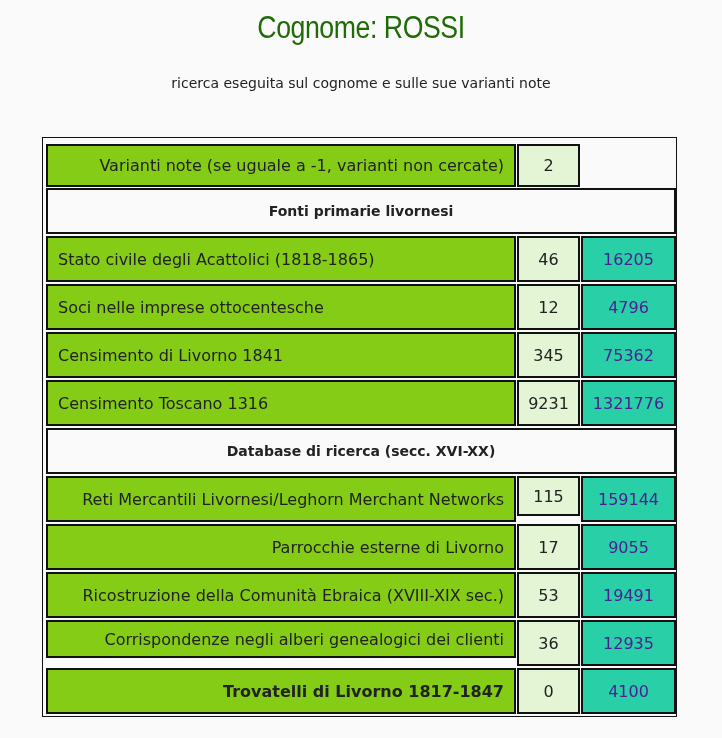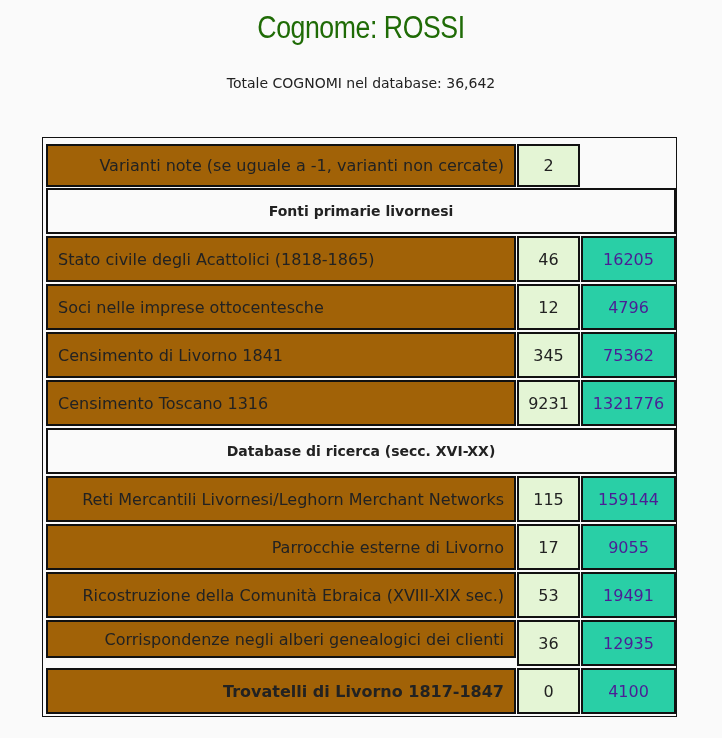--- a/index.html
+++ b/index.html
@@ -32,33 +32,33 @@
   }
   .cell {
     position: absolute;
     border: 2px solid #111;
     box-sizing: border-box;
     display: flex; align-items: center;
     font-size: 16px;
     color: #222;
     white-space: nowrap;
   }
-  .label { background: #a16207; padding: 0 10px; }
+  .label { background: #84cc16; padding: 0 10px; }
   .left { justify-content: flex-start; }
   .right { justify-content: flex-end; }
   .section { background: #fafafa; justify-content: center; font-weight: bold; font-size: 14px; }
   .v1 { background: #e4f5d5; justify-content: center; }
   .v2 { background: #29cfa6; justify-content: center; color: #4c1d95; }
 </style>
 </head>
 <body>
 
 <div class="title">Cognome: ROSSI</div>
 <div class="subtitle">
-  <div>Totale COGNOMI nel database: 36,642</div>
+  <div>ricerca eseguita sul cognome e sulle sue varianti note</div>
 </div>
 
 <div class="outer">
 
   <div class="cell label right" style="left:3px; top:6px; width:470px; height:43px;">Varianti note (se uguale a -1, varianti non cercate)</div>
   <div class="cell v1" style="left:474px; top:6px; width:63px; height:43px;">2</div>
 
   <div class="cell section" style="left:3px; top:50px; width:630px; height:46px;">Fonti primarie livornesi</div>
 
   <div class="cell label left" style="left:3px; top:98px; width:470px; height:46px;">Stato civile degli Acattolici (1818-1865)</div>
@@ -73,21 +73,21 @@
   <div class="cell v1" style="left:474px; top:194px; width:63px; height:46px;">345</div>
   <div class="cell v2" style="left:538px; top:194px; width:95px; height:46px;">75362</div>
 
   <div class="cell label left" style="left:3px; top:242px; width:470px; height:46px;">Censimento Toscano 1316</div>
   <div class="cell v1" style="left:474px; top:242px; width:63px; height:46px;">9231</div>
   <div class="cell v2" style="left:538px; top:242px; width:95px; height:46px;">1321776</div>
 
   <div class="cell section" style="left:3px; top:290px; width:630px; height:46px;">Database di ricerca (secc. XVI-XX)</div>
 
   <div class="cell label right" style="left:3px; top:338px; width:470px; height:46px;">Reti Mercantili Livornesi/Leghorn Merchant Networks</div>
-  <div class="cell v1" style="left:474px; top:338px; width:63px; height:46px;">115</div>
+  <div class="cell v1" style="left:474px; top:338px; width:63px; height:40px;">115</div>
   <div class="cell v2" style="left:538px; top:338px; width:95px; height:46px;">159144</div>
 
   <div class="cell label right" style="left:3px; top:386px; width:470px; height:46px;">Parrocchie esterne di Livorno</div>
   <div class="cell v1" style="left:474px; top:386px; width:63px; height:46px;">17</div>
   <div class="cell v2" style="left:538px; top:386px; width:95px; height:46px;">9055</div>
 
   <div class="cell label right" style="left:3px; top:434px; width:470px; height:46px;">Ricostruzione della Comunità Ebraica (XVIII-XIX sec.)</div>
   <div class="cell v1" style="left:474px; top:434px; width:63px; height:46px;">53</div>
   <div class="cell v2" style="left:538px; top:434px; width:95px; height:46px;">19491</div>
 

